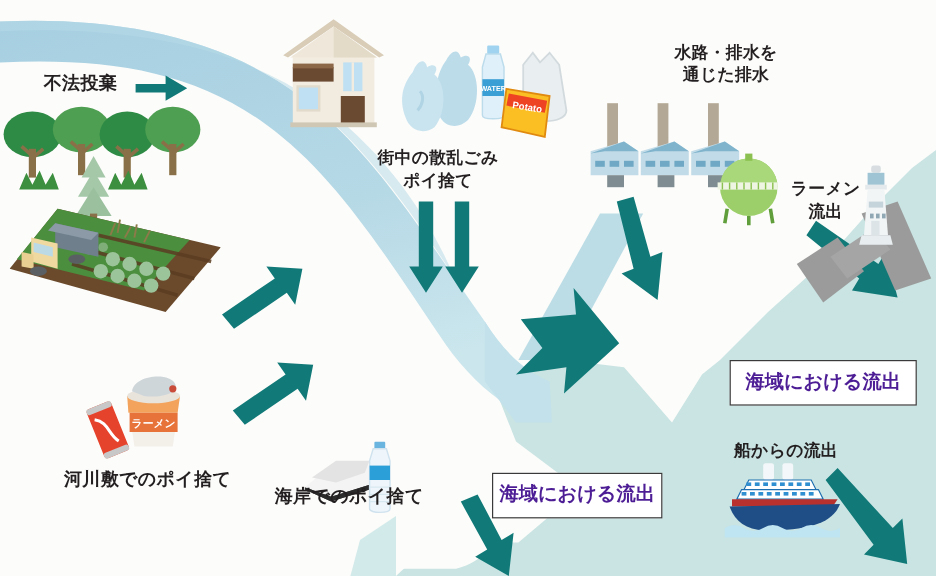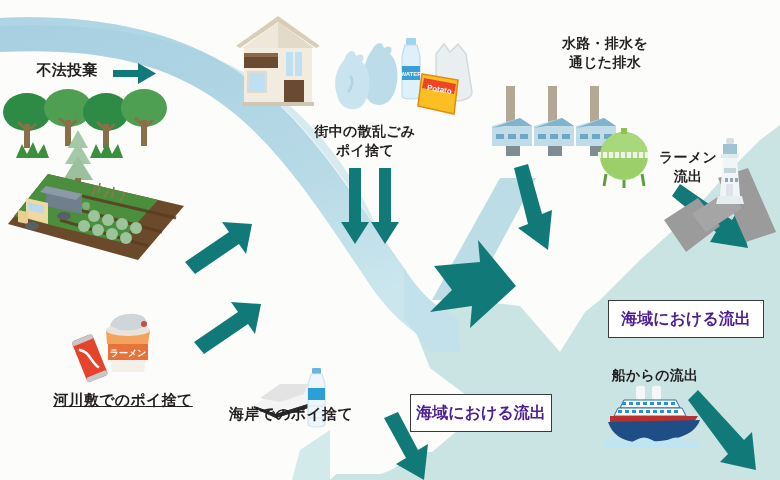--- a/index.html
+++ b/index.html
@@ -404,21 +404,21 @@
   <div class="lbl" style="left:545px;top:34px;width:120px;font-size:14px;">水路・排水を
 通じた排水</div>
 
   <div class="lbl" style="left:300px;top:122px;width:130px;font-size:14px;">街中の散乱ごみ
 ポイ捨て</div>
 
   <div class="lbl" style="left:648px;top:148px;width:80px;font-size:14px;">ラーメン
 流出</div>
 
 
-  <div class="lbl" style="left:38px;top:390px;width:170px;font-size:15px;text-decoration:underline;">河川敷でのポイ捨て</div>
+  <div class="lbl" style="left:38px;top:390px;width:170px;font-size:15px;">河川敷でのポイ捨て</div>
 
   <div class="lbl" style="left:215px;top:404px;width:152px;font-size:15px;">海岸でのポイ捨て</div>
 
   <div class="lbl" style="left:600px;top:366px;width:110px;font-size:14px;">船からの流出</div>
 
 
   <div class="box box-white" style="left:608px;top:300px;width:156px;height:38px;font-size:16px;">海域における流出</div>
 
   <div class="box box-white" style="left:410px;top:394px;width:142px;height:38px;font-size:16px;">海域における流出</div>
 

